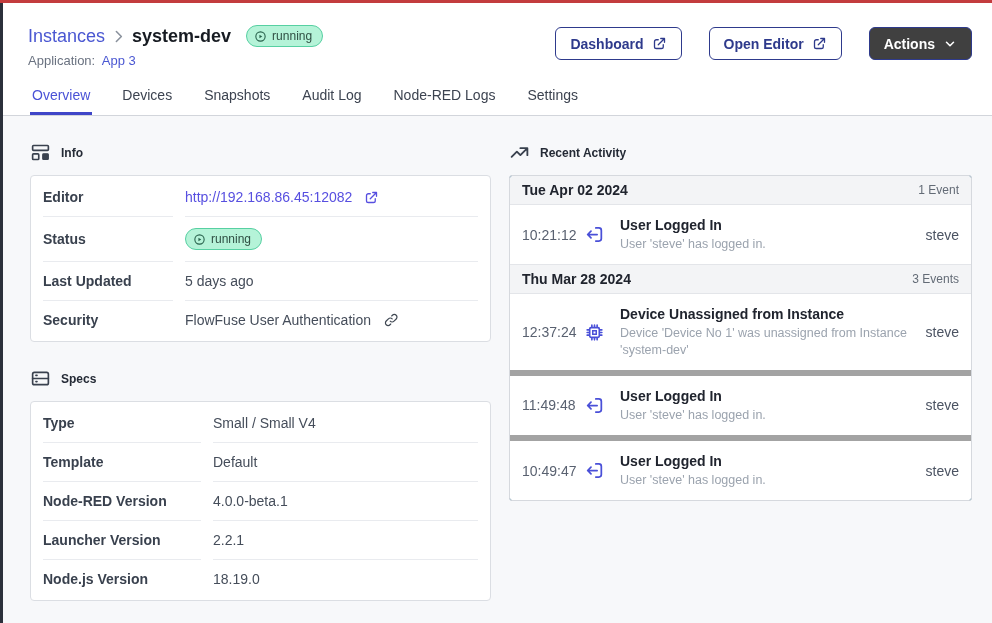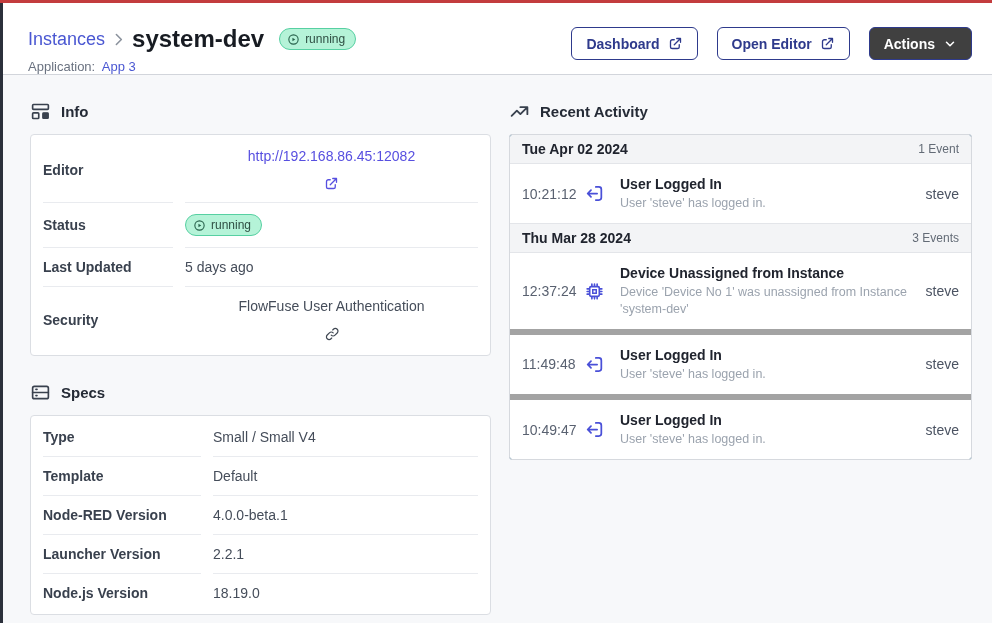--- a/index.html
+++ b/index.html
@@ -8,60 +8,60 @@
 
   .screen { position: relative; width: 992px; height: 623px; background: #f7f8fa; overflow: hidden; }
   .top-edge  { position: absolute; top: 0; left: 0; width: 100%; height: 3px; background: #c33c3e; z-index: 60; }
   .left-edge { position: absolute; top: 0; left: 0; width: 3px; height: 100%; background: #2b303b; z-index: 59; }
 
   
   .hdr { background: #fff; padding: 25px 20px 0 28px; border-bottom: 1px solid #d2d5db; position: relative; }
   .crumb-row { display: flex; align-items: center; }
   .crumb-root { color: #4a57d2; font-size: 18px; font-weight: normal; text-decoration: none; cursor: pointer; }
   .crumb-sep { width: 17px; height: 17px; color: #8a919c; margin: 0 5px; }
-  .crumb-cur { font-size: 24px; font-weight: bold; color: #171b22; }
+  .crumb-cur { font-size: 18px; font-weight: bold; color: #171b22; }
   .app-row { margin-top: 6px; font-size: 13px; color: #6a7280; }
   .app-link { color: #4a57d2; text-decoration: none; cursor: pointer; margin-left: 3px; }
 
   .badge { display: inline-flex; align-items: flex-end; gap: 5px; margin-left: 15px;
            background: #b5f3d8; border: 1px solid #57d0a2; color: #2f4f43;
            font-size: 12px; padding: 3px 10px 3px 7px; border-radius: 999px; }
   .badge svg { width: 13px; height: 13px; color: #26604a; }
 
-  .hdr-buttons { position: absolute; top: 27px; right: 20px; display: flex; gap: 19px; }
+  .hdr-buttons { position: absolute; top: 27px; right: 20px; display: flex; gap: 27px; }
   .btn { height: 33px; display: inline-flex; align-items: center; gap: 8px; padding: 0 14px;
          border-radius: 6px; font-size: 14px; font-weight: bold; cursor: pointer;
          font-family: "Liberation Sans", sans-serif; }
   .btn svg { width: 15px; height: 15px; }
   .btn-outline { background: #fff; border: 1.5px solid #2e3a8c; color: #2e3a8c; }
   .btn-primary { background: #404040; border: 1.5px solid #2e3a8c; color: #fff; }
 
   .tabs { display: flex; gap: 28px; margin: 15px 0 0 2px; }
   .tab { font-size: 14px; color: #3c4350; padding: 4px 2px 9px; border-bottom: 3px solid transparent; cursor: pointer; }
   .tab.active { color: #4a52d6; border-color: #3f46c8; }
 
   
   main { display: flex; gap: 18px; padding: 26px 20px 0 30px; }
   .col-left  { width: 461px; flex: none; }
   .col-right { flex: 1; min-width: 0; }
 
-  .sec-title { display: flex; align-items: center; gap: 10px; font-size: 15px; font-weight: bold;
+  .sec-title { display: flex; align-items: center; gap: 10px; font-size: 12px; font-weight: bold;
                color: #252b36; margin-bottom: 12px; }
   .sec-title svg { width: 21px; height: 21px; color: #39414e; flex: none; }
   .sec-title.specs-title { margin-top: 26px; }
 
   .panel { background: #fff; border: 1px solid #dbdee3; border-radius: 4px; padding: 2px 0; }
   table.kv { width: 100%; border-collapse: separate; border-spacing: 12px 0; }
   .kv td { border-bottom: 1px solid #e9ebef; padding: 11px 0; font-size: 14px; vertical-align: middle; }
   .kv tr:last-child td { border-bottom: none; }
   .kv td.k { font-weight: bold; color: #39414e; }
   .info-table td.k { width: 130px; }
   .specs-table td.k { width: 158px; }
   .kv td.v { color: #454d5a; }
-  .v-flex { display: flex; align-items: center; gap: 12px; flex-direction: column; }
+  .v-flex { display: flex; align-items: center; gap: 12px; }
   .link { color: #574fe0; text-decoration: none; cursor: pointer; }
   .ext-ic { width: 15px; height: 15px; color: #574fe0; flex: none; }
   .chain-ic { width: 16px; height: 16px; color: #3f4752; flex: none; cursor: pointer; }
 
   
   .activity-panel { background: #0c4a6e; border: 1px solid #d6d9de; border-radius: 3px; overflow: hidden; }
   .grp-hd { display: flex; justify-content: space-between; align-items: center; background: #f3f4f6;
             padding: 6px 12px; border-top: 1px solid #e3e5e9; border-bottom: 1px solid #e3e5e9; }
   .activity-panel .grp-hd:first-child { border-top: none; }
   .grp-date { font-size: 14px; font-weight: bold; color: #20242e; }
@@ -160,20 +160,28 @@
           </svg>
       </button>
       <button class="btn btn-primary">
         <span>Actions</span>
         <svg viewBox="0 0 24 24" style="width:14px;height:14px">
             <use href="#i-chevron-down"></use>
           </svg>
       </button>
     </div>
 
+    <nav class="tabs">
+      <div class="tab active">Overview</div>
+      <div class="tab">Devices</div>
+      <div class="tab">Snapshots</div>
+      <div class="tab">Audit Log</div>
+      <div class="tab">Node-RED Logs</div>
+      <div class="tab">Settings</div>
+    </nav>
   </div>
 
   <main>
 
     <div class="col-left">
       <div class="sec-title">
         <svg viewBox="0 0 24 24">
             <use href="#i-template"></use>
           </svg>
         <span>Info</span>

